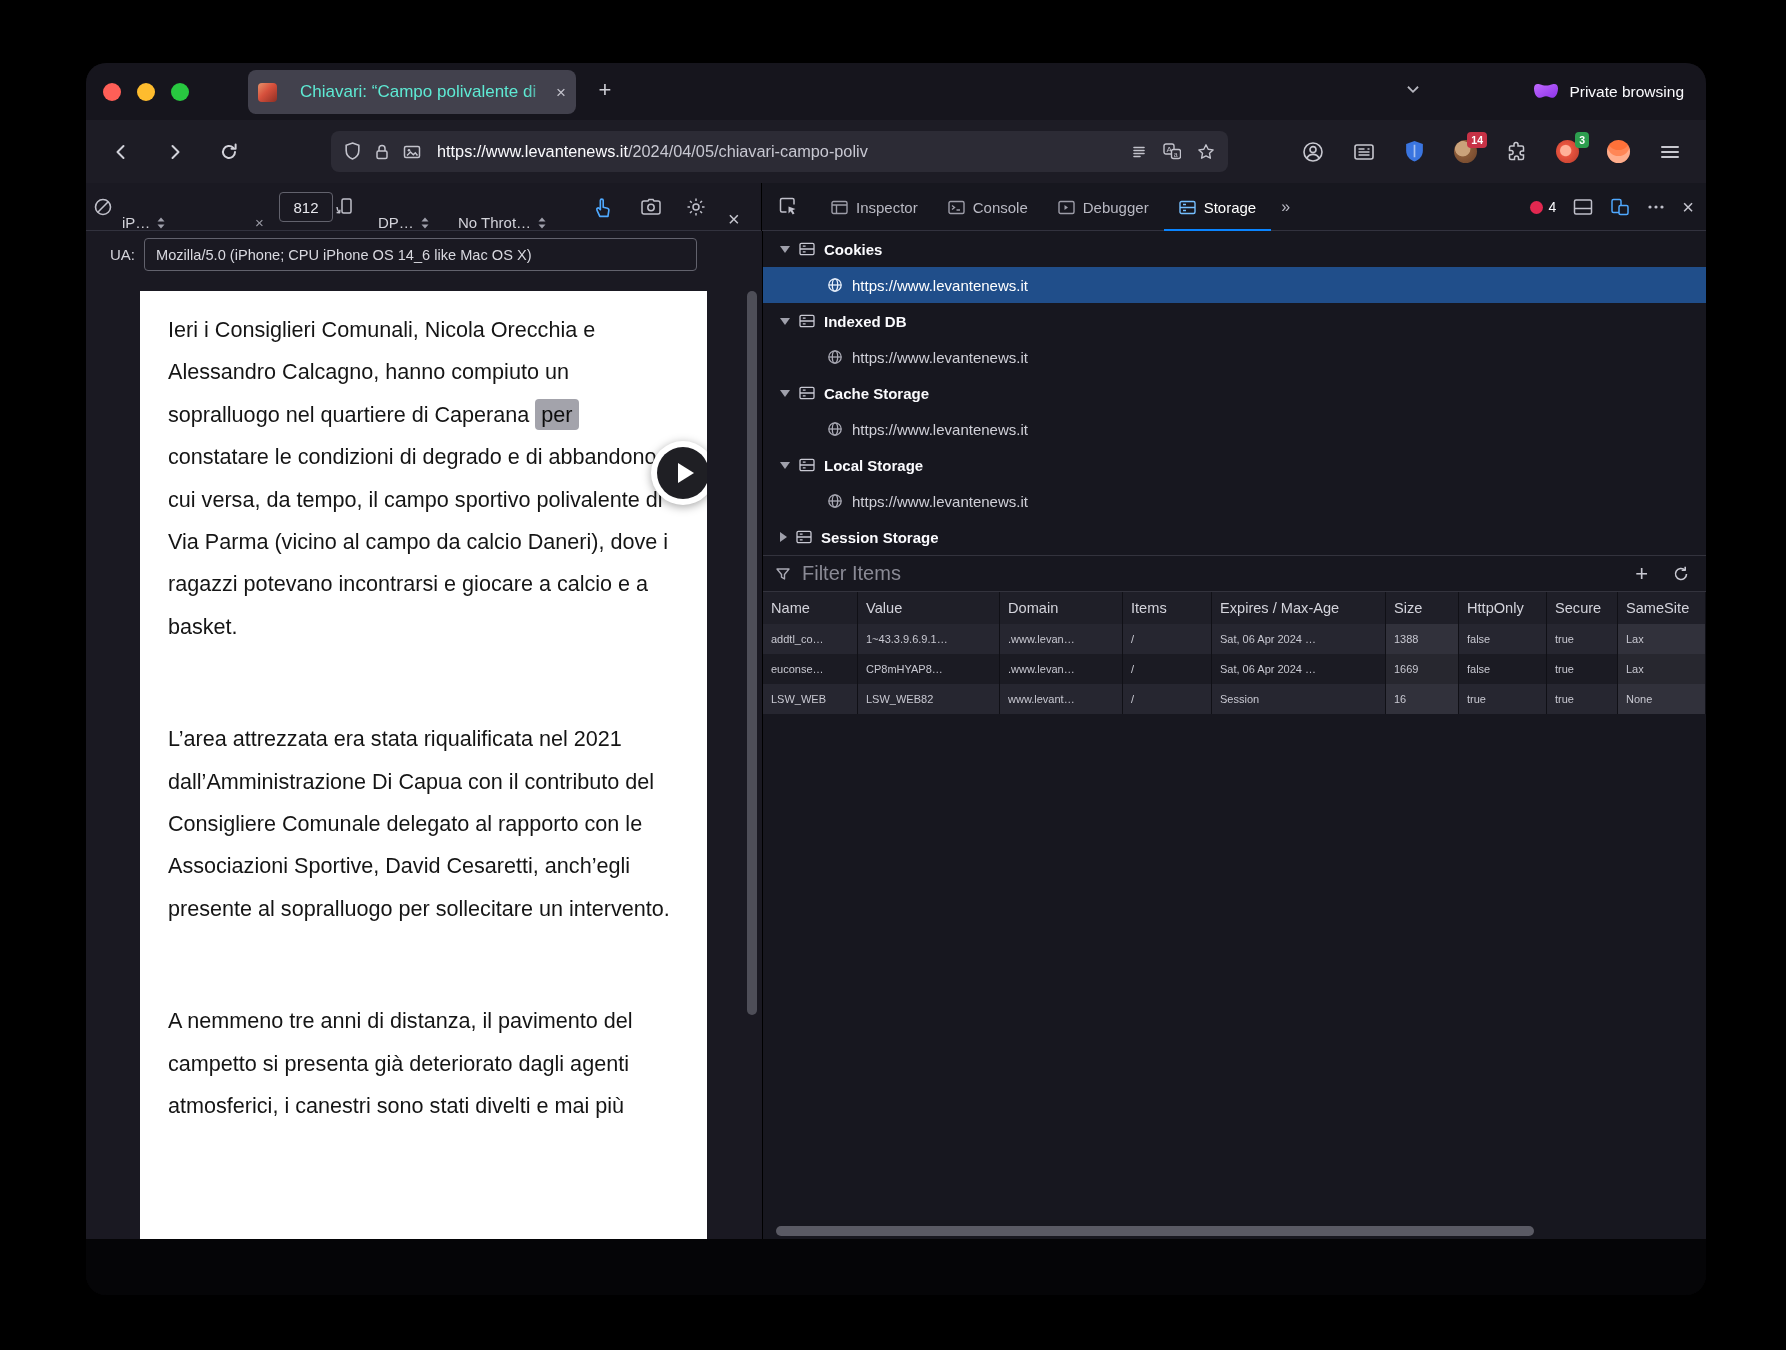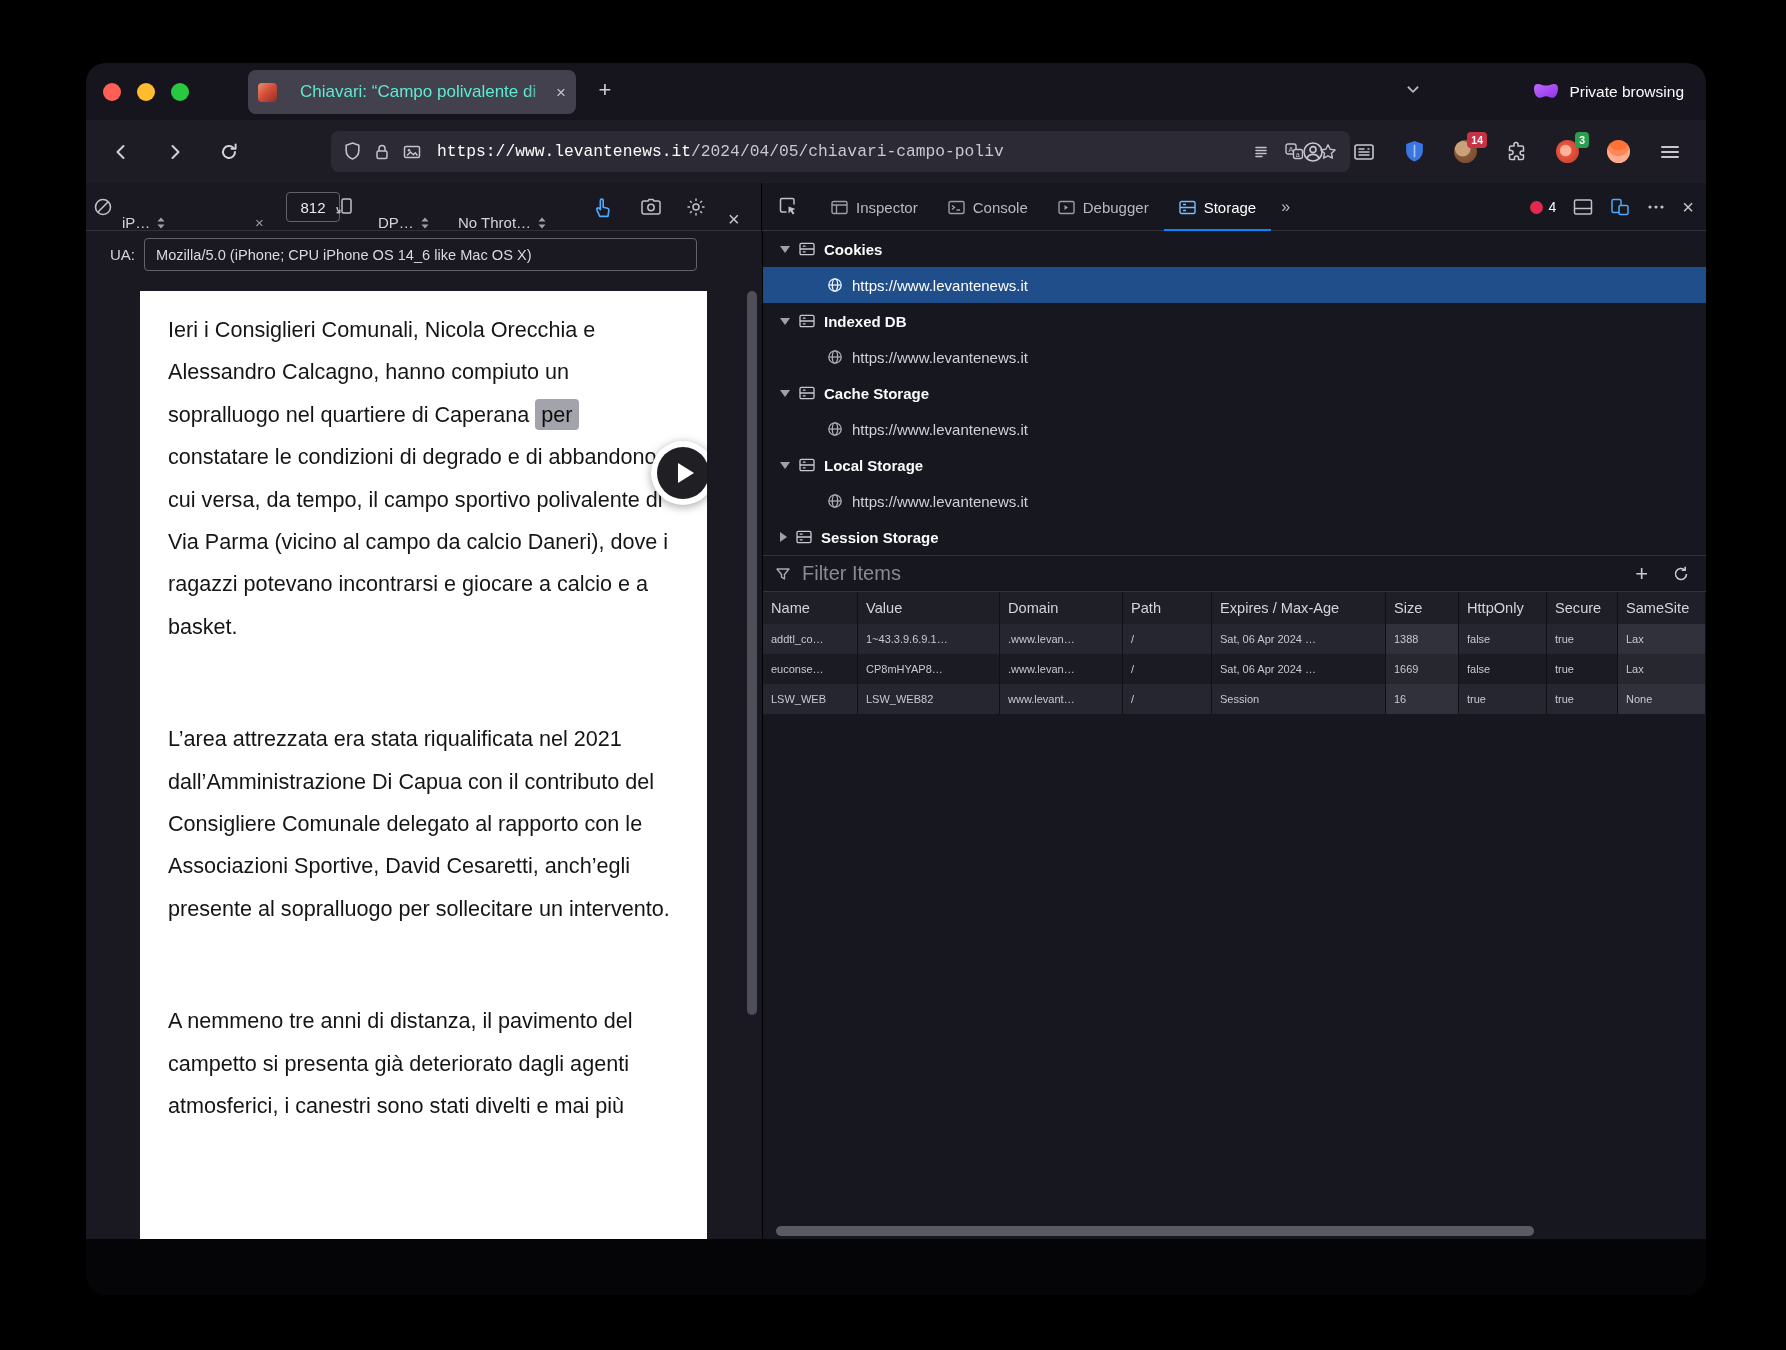--- a/index.html
+++ b/index.html
@@ -28,22 +28,22 @@
   .tab-close { color:#c2c2cb; font-size:17px; margin-left:3px; line-height:1; }
   .newtab { position:absolute; left:504px; top:13px; width:30px; height:30px; color:#cfcfd6;
             font-size:22px; line-height:28px; text-align:center; }
   .tabs-chevron { position:absolute; left:1318px; top:17px; color:#b6b6bf; display:flex; }
   .private { position:absolute; right:22px; top:0; height:57px; display:flex; align-items:center; gap:10px; }
   .private-text { color:#fbfbfe; font-size:15.5px; }
   
   .navbar { height:63px; background:#1d1c25; position:relative; flex:none; }
   .nav-btn { position:absolute; top:17px; width:30px; height:30px; display:flex;
              align-items:center; justify-content:center; color:#d2d2da; }
-  .urlbar { position:absolute; left:245px; top:11px; width:1019px; height:41px; background:#2c2b35;
-            border-radius:8px; display:flex; align-items:center; padding:0 13px;font-family:Liberation Mono, monospace; }
+  .urlbar { position:absolute; left:245px; top:11px; width:897px; height:41px; background:#2c2b35;
+            border-radius:8px; display:flex; align-items:center; padding:0 13px; }
   .urlbar .icn { color:#c3c3cc; margin-right:13px; display:flex; flex:none; }
   .url-text { font-size:16.3px; white-space:nowrap; overflow:hidden; flex:1; margin-left:3px; }
   .url-origin { color:#fbfbfe; } .url-path { color:#c8c8d2; }
   .url-fade { width:52px; align-self:stretch; margin-left:-52px; flex:none;
               background:linear-gradient(to right, rgba(44,43,53,0), #2c2b35 85%); }
   .url-actions { display:flex; gap:16px; color:#c3c3cc; align-items:center; flex:none; }
   .nav-right { position:absolute; right:24px; top:0; height:63px; display:flex; align-items:center; gap:26px; }
   .ext { position:relative; width:25px; height:25px; display:flex; align-items:center;
          justify-content:center; color:#c8c8d0; }
   .badge { position:absolute; top:-7px; right:-9px; font-size:10.5px; line-height:1; padding:2.5px 4px;
@@ -292,21 +292,21 @@
           <svg width="10" height="14" viewBox="0 0 10 14">
               <path d="M5 1.5L8.5 5.5h-7Z" fill="#9fa0ab"></path>
               <path d="M5 12.5L1.5 8.5h7Z" fill="#9fa0ab"></path>
             </svg>
         </div>
       </div>
       <input class="numbox" style="left: 112px; margin-top: 48px;" value="375">
       <div class="abs" style="left:169px;">
           <span class="dim-x">×</span>
         </div>
-      <input class="numbox" style="left: 200px;" value="812">
+      <input class="numbox" style="left: 193px;" value="812">
       <span class="tool-ic" style="left:248px; top:13px;">
         <svg width="22" height="22" viewBox="0 0 22 22" fill="none" stroke="currentColor" stroke-width="1.5">
             <rect x="8" y="3" width="9" height="14" rx="1.5"></rect>
             <path d="M5.5 16.5A7.5 7.5 0 0 1 3 11"></path>
             <path d="M5.9 13.8l-.3 3-3-.3" stroke-linejoin="round"></path>
           </svg>
       </span>
       <div class="abs" style="left:292px;">
         <div class="dd">
           <span>DP…</span>
@@ -554,21 +554,21 @@
               <path d="M14.5 9A5.5 5.5 0 1 1 12.9 5.1"></path>
               <path d="M13.2 1.8v3.5H9.7" stroke-linejoin="round"></path>
             </svg>
         </span>
       </div>
 
       <div class="thead">
         <div class="cell">Name</div>
         <div class="cell">Value</div>
         <div class="cell">Domain</div>
-        <div class="cell">Path</div>
+        <div class="cell">Items</div>
         <div class="cell">Expires / Max-Age</div>
         <div class="cell">Size</div>
         <div class="cell">HttpOnly</div>
         <div class="cell">Secure</div>
         <div class="cell">SameSite</div>
       </div>
 
       <div class="trow lite">
         <div class="cell">addtl_co…</div>
         <div class="cell">1~43.3.9.6.9.1…</div>

